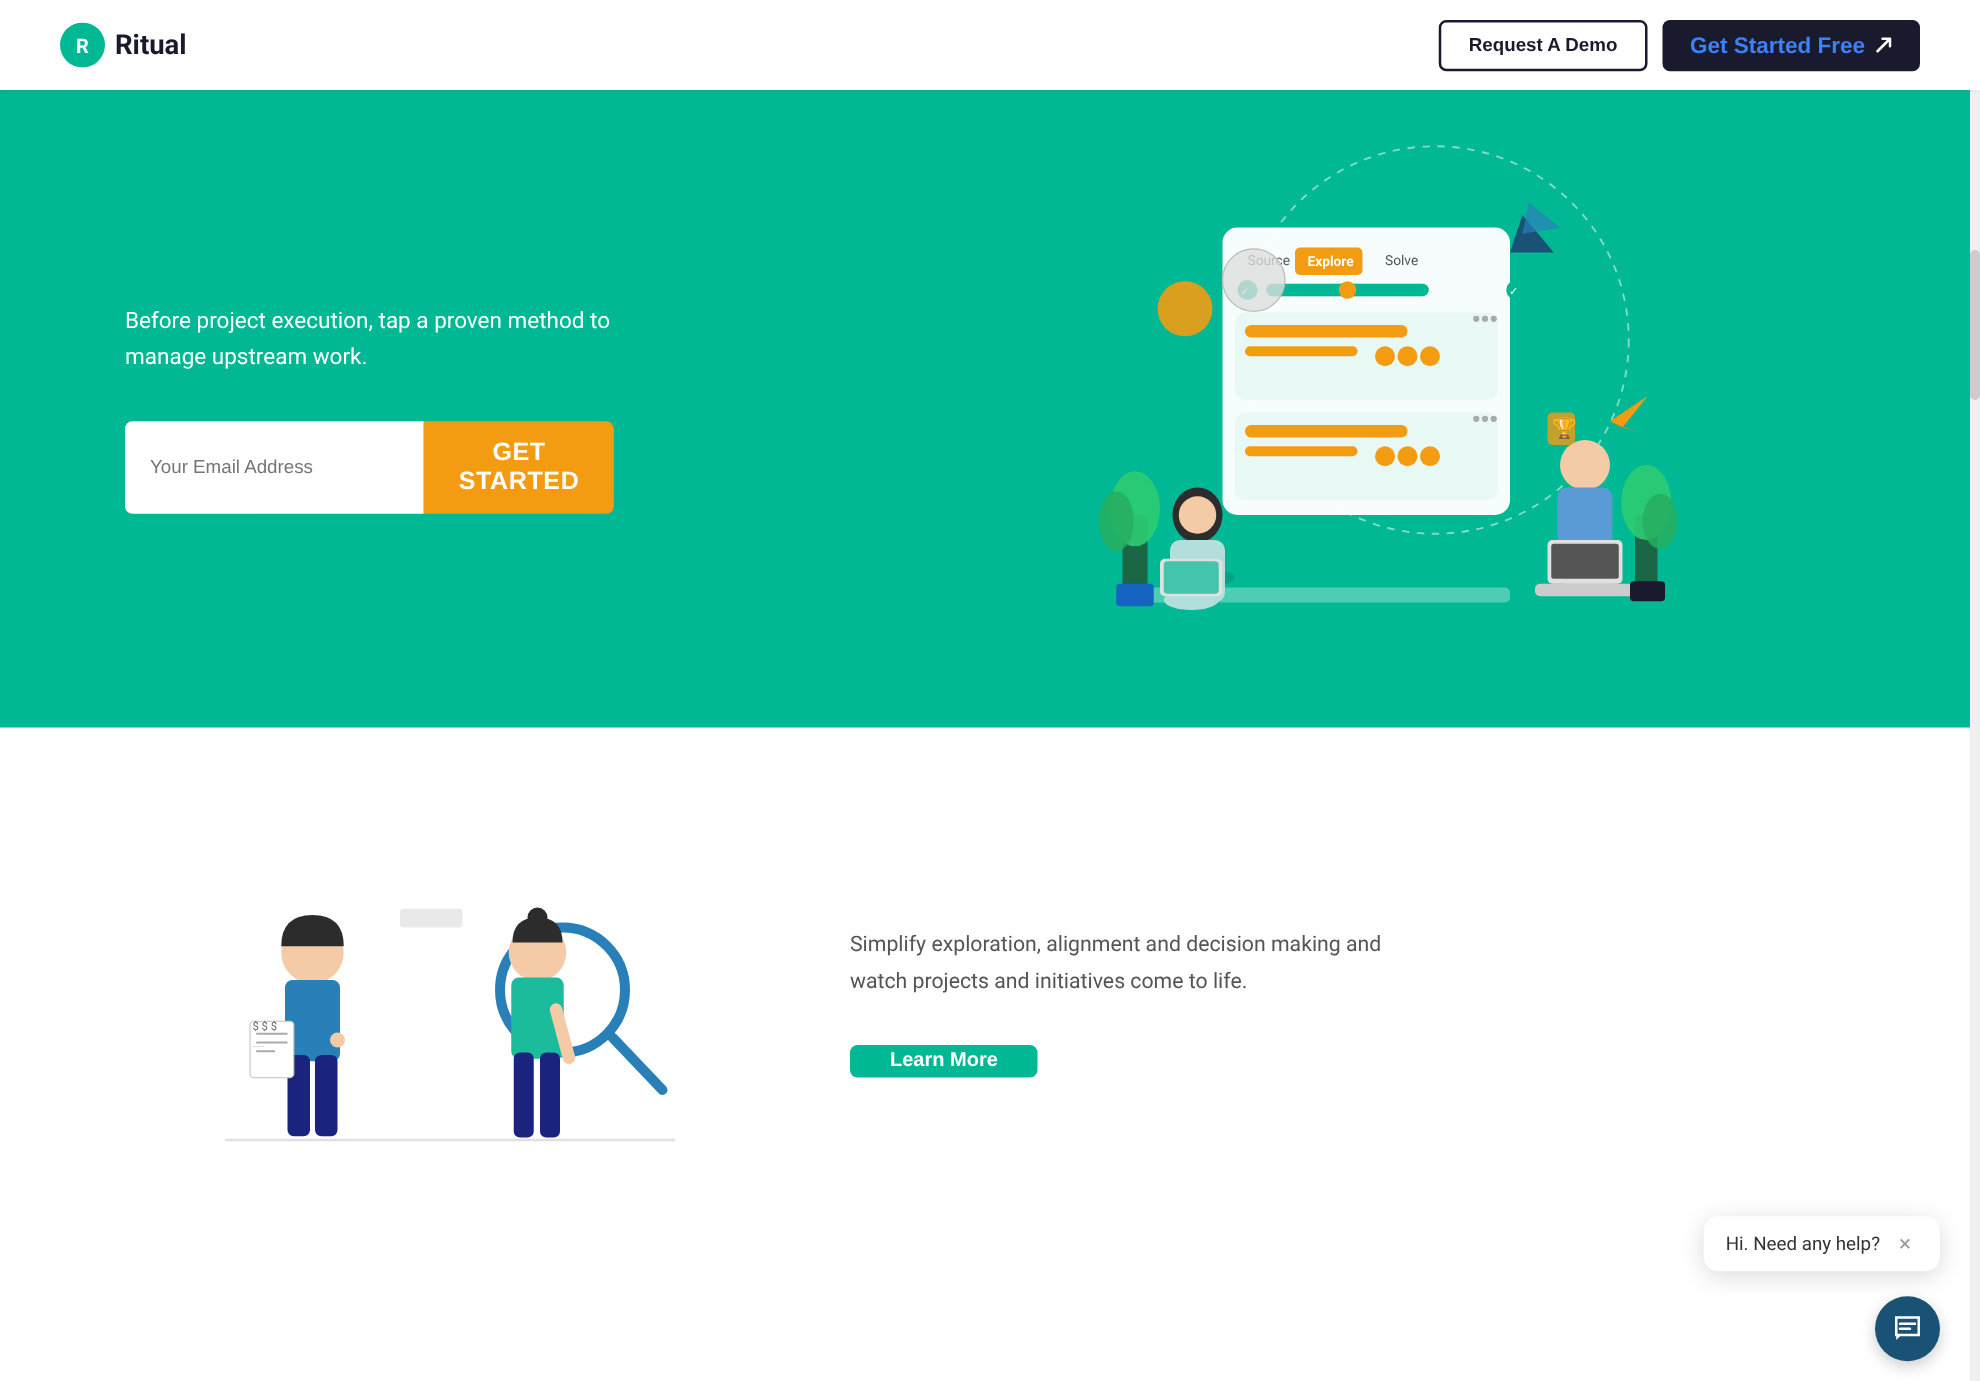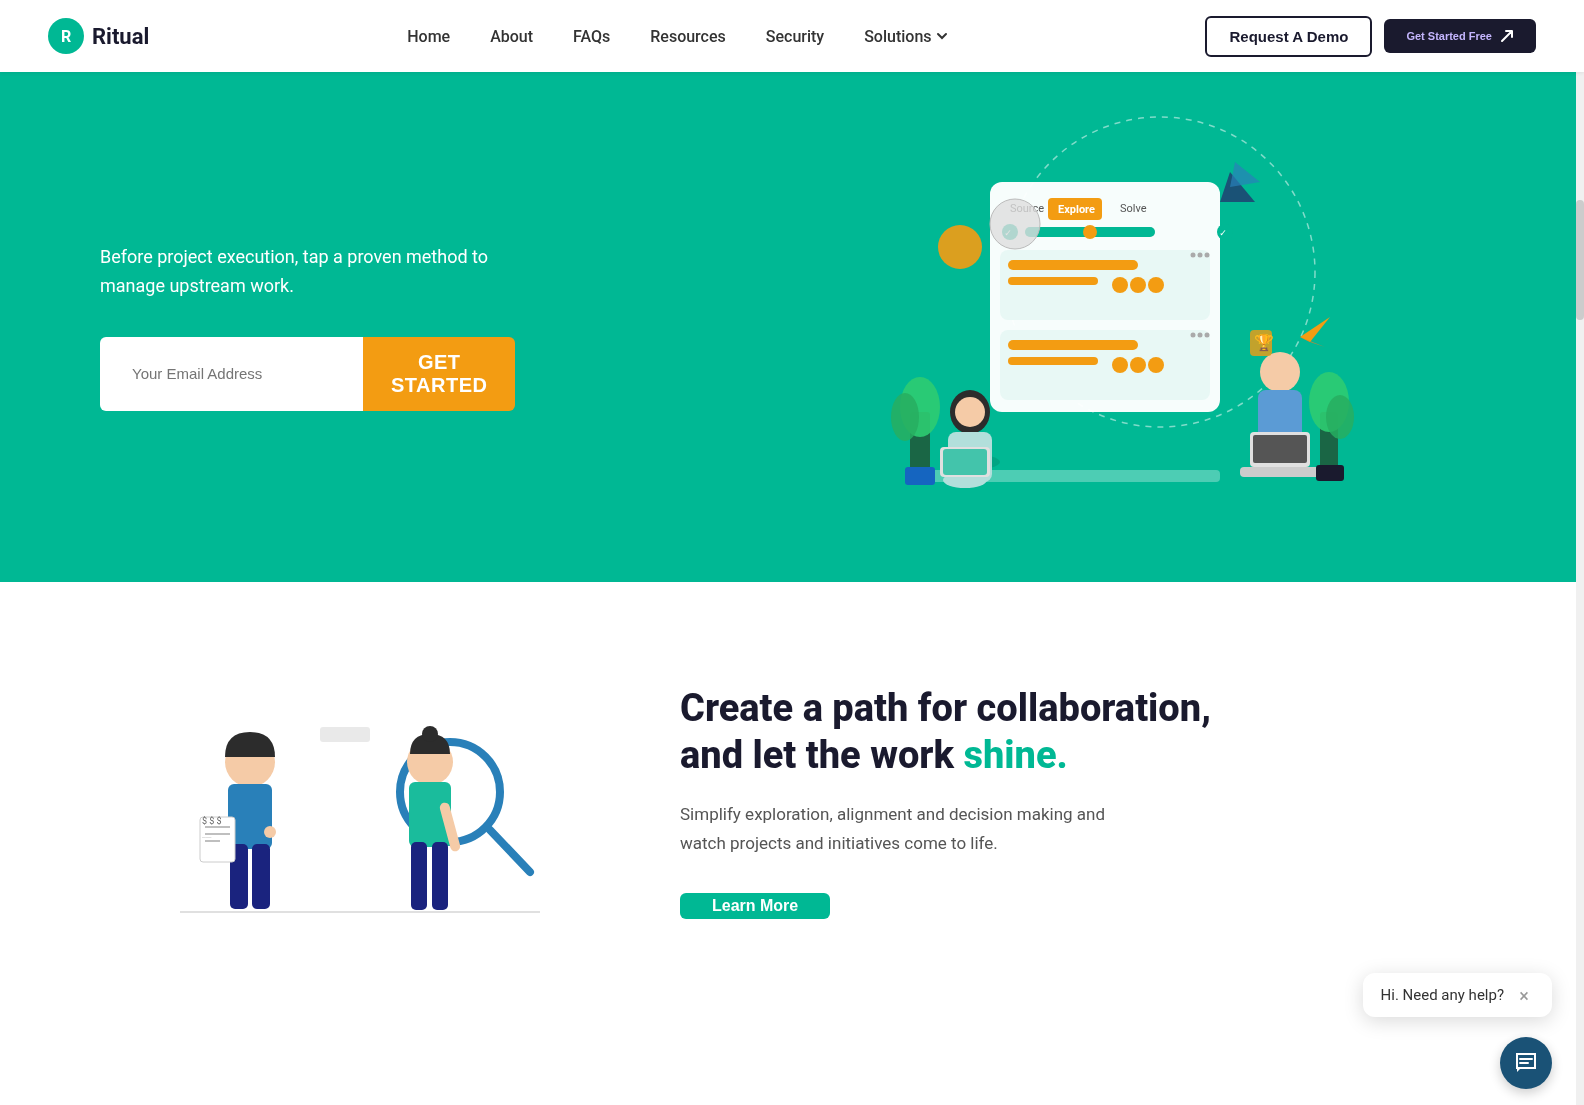--- a/index.html
+++ b/index.html
@@ -63,22 +63,22 @@
       background: transparent;
       color: #1a1a2e;
       font-size: 15px;
       font-weight: 600;
       border-radius: 6px;
       cursor: pointer;
     }
     .btn-started {
       padding: 10px 22px;
       background: #1a1a2e;
-      color: #c4b5fd;
-      font-size: 11px;
+      color: #3b82f6;
+      font-size: 18px;
       font-weight: 600;
       border: none;
       border-radius: 6px;
       cursor: pointer;
       display: flex;
       align-items: center;
       gap: 8px;
     }
 
     
@@ -110,21 +110,21 @@
       line-height: 1.6;
       margin-bottom: 36px;
       max-width: 420px;
     }
     .hero-form {
       display: flex;
       max-width: 440px;
     }
     .hero-input {
       flex: 1;
-      padding: 14px 32px;
+      padding: 14px 20px;
       border: none;
       border-radius: 6px 0 0 6px;
       font-size: 15px;
       color: #999;
       outline: none;
     }
     .hero-btn {
       padding: 14px 28px;
       background: #f39c12;
       color: #fff;
@@ -256,33 +256,20 @@
 
 <nav class="navbar">
   <div class="nav-logo">
     <svg class="nav-logo-icon" viewBox="0 0 36 36" fill="none" xmlns="http://www.w3.org/2000/svg">
       <circle cx="18" cy="18" r="18" fill="#00b894"></circle>
       <text x="18" y="24" text-anchor="middle" fill="white" font-size="16" font-weight="bold">R</text>
     </svg>
     <span class="nav-logo-text">Ritual</span>
   </div>
 
-  <ul class="nav-links">
-    <li><a href="#">Home</a></li>
-    <li><a href="#">About</a></li>
-    <li><a href="#">FAQs</a></li>
-    <li><a href="#">Resources</a></li>
-    <li><a href="#">Security</a></li>
-    <li class="solutions-item">
-      <span>Solutions</span>
-      <svg width="12" height="12" viewBox="0 0 12 12" fill="none">
-          <path d="M2 4l4 4 4-4" stroke="#333" stroke-width="2" stroke-linecap="round"></path>
-        </svg>
-    </li>
-  </ul>
 
   <div class="nav-actions">
     <button class="btn-demo">Request A Demo</button>
     <button class="btn-started">
       <span>Get Started Free</span>
       <svg width="14" height="14" viewBox="0 0 14 14" fill="none">
         <path d="M2 12L12 2M12 2H6M12 2v6" stroke="white" stroke-width="2" stroke-linecap="round"></path>
       </svg>
     </button>
   </div>
@@ -434,23 +421,20 @@
       <rect x="291" y="180" width="16" height="68" rx="5" fill="#1a237e"></rect>
       <rect x="312" y="180" width="16" height="68" rx="5" fill="#1a237e"></rect>
 
       <rect x="325" y="140" width="10" height="50" rx="5" fill="#f5cba7" transform="rotate(-15, 330, 165)"></rect>
 
       <rect x="200" y="65" width="50" height="15" rx="3" fill="#e0e0e0" opacity="0.7"></rect>
     </svg>
   </div>
 
   <div class="section2-right">
-    <h2 class="section2-title">
-      <span>Create a path for collaboration,<br>and let the work </span><span class="shine">shine.</span>
-    </h2>
     <p class="section2-desc">Simplify exploration, alignment and decision making and watch projects and initiatives come to life.</p>
     <button class="btn-learn-more">Learn More</button>
   </div>
 </section>
 
 <div class="chat-widget">
   <div class="chat-bubble">
     <span>Hi. Need any help?</span>
     <span class="chat-close">×</span>
   </div>

